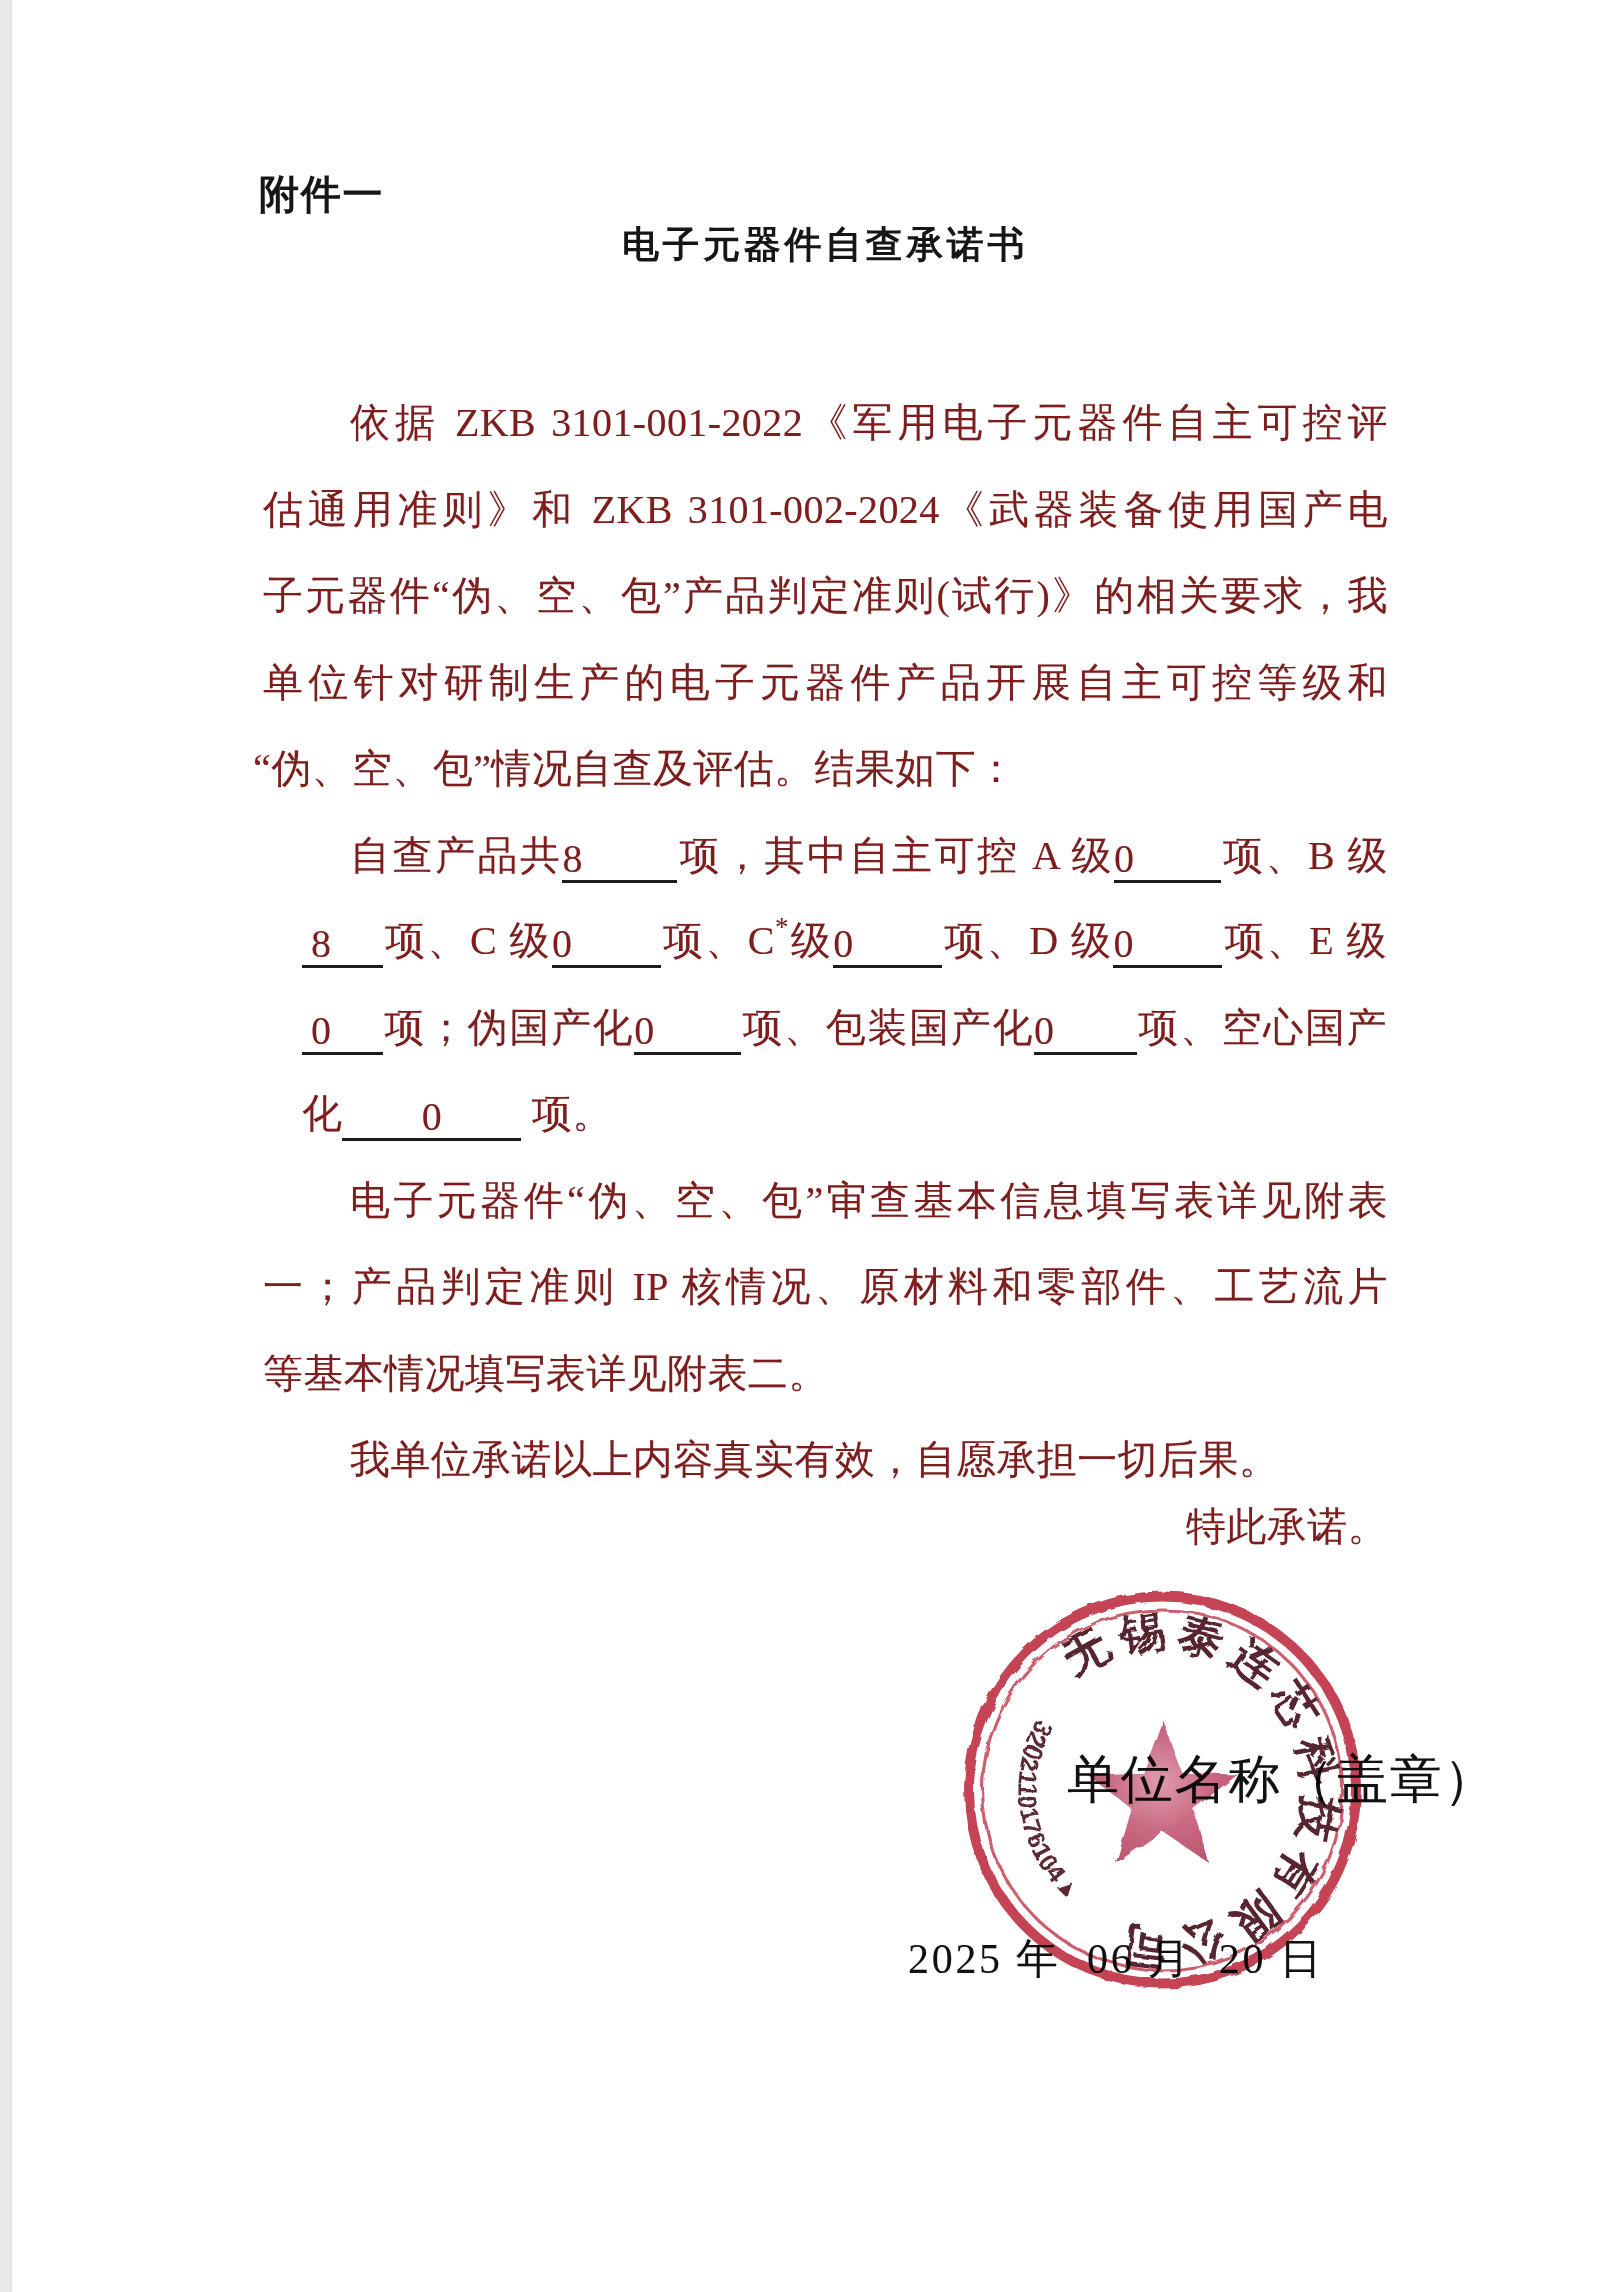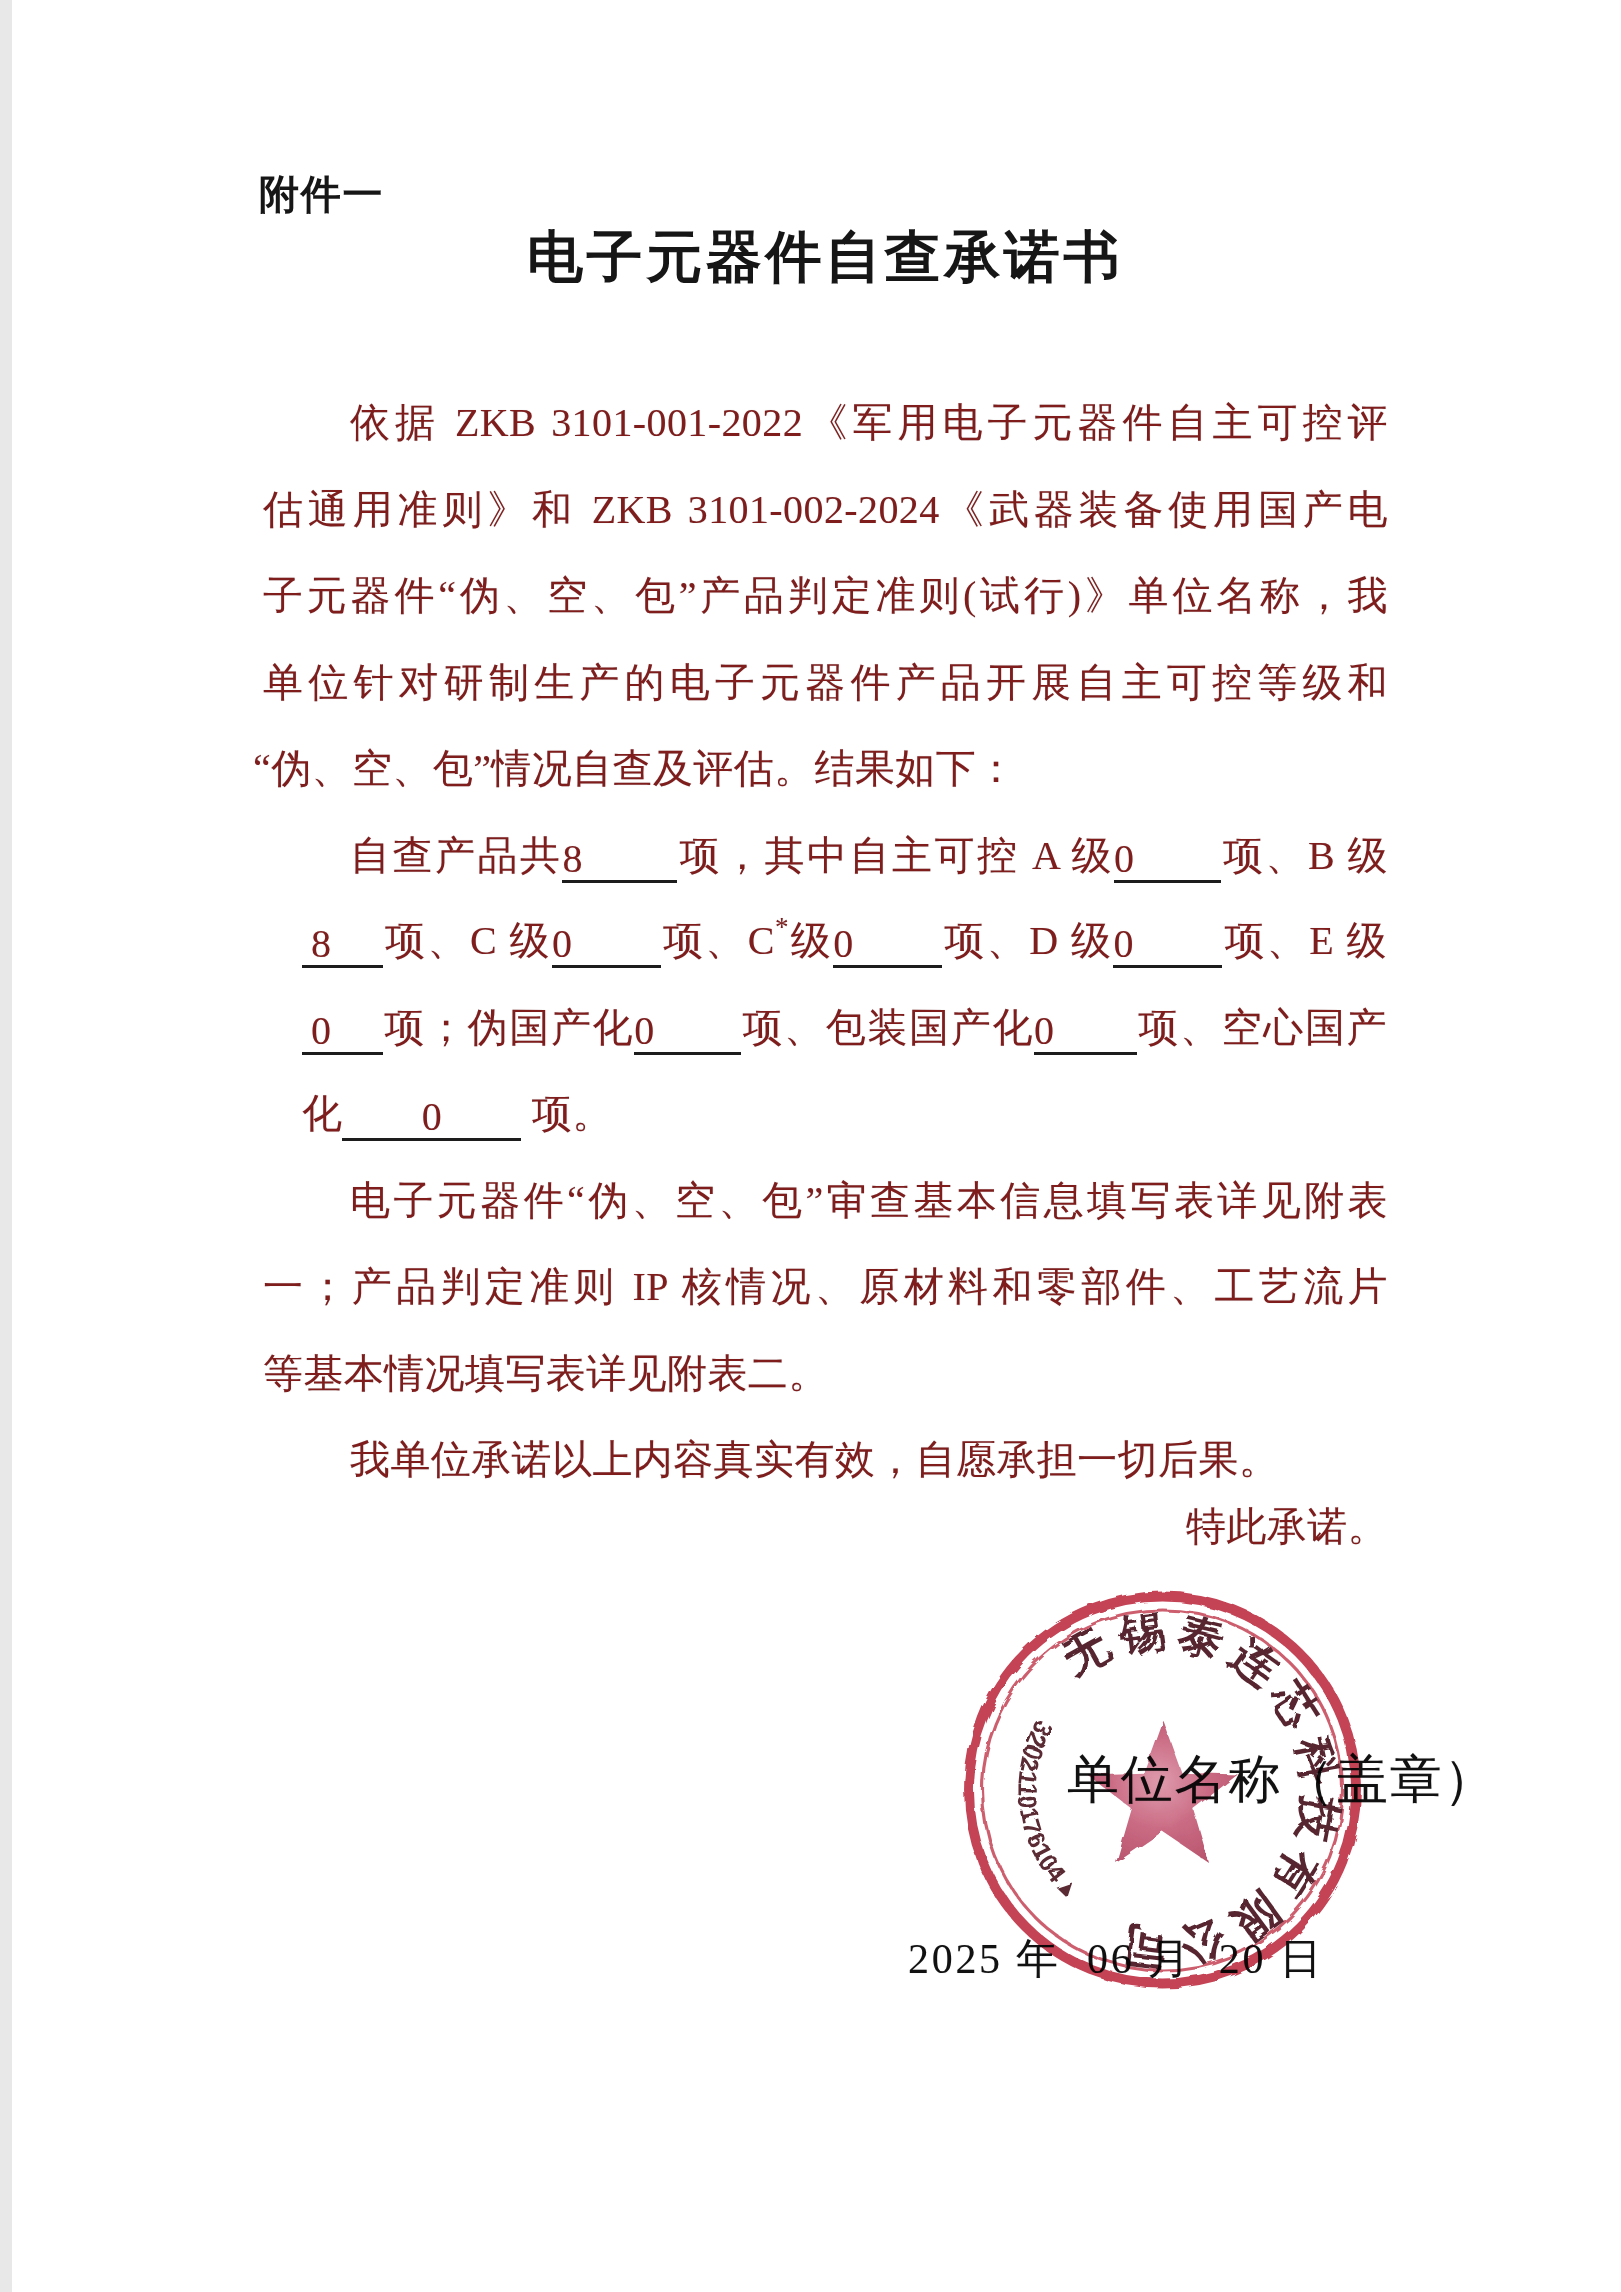--- a/index.html
+++ b/index.html
@@ -14,21 +14,21 @@
   }
   .attachment{
     position:absolute;left:247px;top:167px;
     font-family:"Liberation Sans","DejaVu Sans",sans-serif;
     font-weight:bold;font-size:40px;letter-spacing:1.8px;
   }
   .doc-title{
     position:absolute;left:251px;top:220px;width:1124px;
     text-align:center;
     font-family:"Liberation Sans","DejaVu Sans",sans-serif;
-    font-weight:bold;font-size:56px;letter-spacing:3.6px;
+    font-weight:bold;font-size:37px;letter-spacing:3.6px;
   }
   .body-line{
     position:absolute;
     font-size:40px;
     letter-spacing:0.4px;
     color:#7f1d1d;
     text-shadow:0 0 0.9px rgba(20,20,20,.25);
   }
   .body-line.just{
     text-align:justify;
@@ -71,21 +71,21 @@
 
 <div class="page">
 
   <div class="attachment">附件一</div>
 
   <div class="doc-title">电子元器件自查承诺书</div>
 
   <div>
       <div class="body-line just" style="top: 395px; left: 338px; width: 1038px;"><span>依据 ZKB 3101-001-2022《军用电子元器件自主可控评</span></div>
       <div class="body-line just" style="top: 482px; left: 251px; width: 1125px;"><span>估通用准则》和 ZKB 3101-002-2024《武器装备使用国产电</span></div>
-      <div class="body-line just" style="top: 568px; left: 251px; width: 1125px;"><span>子元器件“伪、空、包”产品判定准则(试行)》单位名称，我</span></div>
+      <div class="body-line just" style="top: 568px; left: 251px; width: 1125px;"><span>子元器件“伪、空、包”产品判定准则(试行)》的相关要求，我</span></div>
       <div class="body-line just" style="top: 655px; left: 251px; width: 1125px;"><span>单位针对研制生产的电子元器件产品开展自主可控等级和</span></div>
       <div class="body-line" style="top: 741px; left: 241px; width: 1135px;"><span>“伪、空、包”情况自查及评估。结果如下：</span></div>
       <div class="body-line just" style="top: 828px; left: 338px; width: 1038px;"><span>自查产品共</span><span class="blank" style="width: 115px;">8</span><span>项，其中自主可控 A 级</span><span class="blank" style="width: 107px;">0</span><span>项、B 级</span></div>
       <div class="body-line just" style="top: 913px; left: 290px; width: 1085px;"><span class="blank left" style="width: 72px;">8</span><span>项、C 级</span><span class="blank" style="width: 109px;">0</span><span>项、C</span><sup class="star">*</sup><span>级</span><span class="blank" style="width: 109px;">0</span><span>项、D 级</span><span class="blank" style="width: 109px;">0</span><span>项、E 级</span></div>
       <div class="body-line just" style="top: 1000px; left: 290px; width: 1085px;"><span class="blank left" style="width: 72px;">0</span><span>项；伪国产化</span><span class="blank" style="width: 107px;">0</span><span>项、包装国产化</span><span class="blank" style="width: 103px;">0</span><span>项、空心国产</span></div>
       <div class="body-line" style="top: 1086px; left: 290px; width: 1085px;"><span>化</span><span class="blank" style="width: 179px;">0</span><span> 项。</span></div>
       <div class="body-line just" style="top: 1173px; left: 338px; width: 1038px;"><span>电子元器件“伪、空、包”审查基本信息填写表详见附表</span></div>
       <div class="body-line just" style="top: 1259px; left: 251px; width: 1125px;"><span>一；产品判定准则 IP 核情况、原材料和零部件、工艺流片</span></div>
       <div class="body-line" style="top: 1346px; left: 251px; width: 1125px;"><span>等基本情况填写表详见附表二。</span></div>
       <div class="body-line" style="top: 1432px; left: 338px; width: 1038px;"><span>我单位承诺以上内容真实有效，自愿承担一切后果。</span></div>

